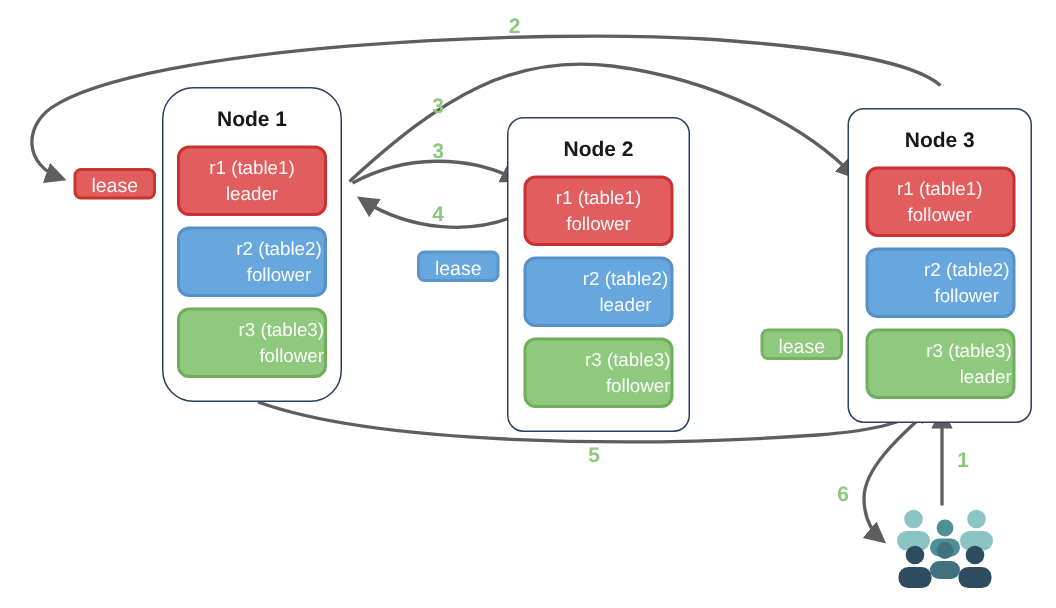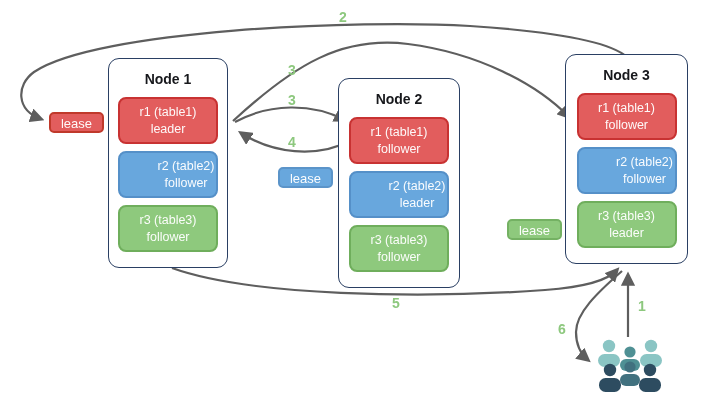--- a/index.html
+++ b/index.html
@@ -15,21 +15,21 @@
   }
   .node-title{font-size:14px;font-weight:bold;color:#17181c;margin-bottom:9px;line-height:18px;}
   .replica{
     width:100px;height:47px;border-radius:8px;box-sizing:border-box;border:2px solid;
     display:flex;flex-direction:column;align-items:center;justify-content:center;
     color:rgba(255,255,255,0.96);font-size:12.5px;line-height:17px;text-align:center;
     margin-bottom:7px;
   }
   .replica.red{background:#e25d5d;border-color:#c83232;}
   .replica.blue{background:#68a7dd;border-color:#5590c8;padding-left:36px;}
-  .replica.green{background:#8ec97d;border-color:#6fae5c;}
+  .replica.green{background:#8ec97d;border-color:#6fae5c;align-items:flex-end;}
 
   .lease{
     position:absolute;width:55px;height:21px;border-radius:5px;box-sizing:border-box;border:2px solid;
     display:flex;align-items:flex-end;justify-content:center;
     color:rgba(255,255,255,0.97);font-size:13px;z-index:2;
   }
   .lease.red{background:#e25d5d;border-color:#c0392b;}
   .lease.blue{background:#68a7dd;border-color:#5b94c9;}
   .lease.green{background:#8ec97d;border-color:#74b163;}
 
@@ -65,21 +65,21 @@
   <div class="lease red" style="left:49px;top:112px;">
     <span>lease</span>
   </div>
   <div class="lease blue" style="left:278px;top:167px;">
     <span>lease</span>
   </div>
   <div class="lease green" style="left:507px;top:219px;">
     <span>lease</span>
   </div>
 
-  <div class="node" style="left:108px;top:58px;">
+  <div class="node" style="left:108px;top:58px;border-radius:21px;">
     <div class="node-title">Node 1</div>
     <div class="replica red">
       <span>r1 (table1)</span>
       <span>leader</span>
     </div>
     <div class="replica blue">
       <span>r2 (table2)</span>
       <span>follower</span>
     </div>
     <div class="replica green">
@@ -97,21 +97,21 @@
     <div class="replica blue">
       <span>r2 (table2)</span>
       <span>leader</span>
     </div>
     <div class="replica green">
       <span>r3 (table3)</span>
       <span>follower</span>
     </div>
   </div>
 
-  <div class="node" style="left:565px;top:54px;width:123px;">
+  <div class="node" style="left:565px;top:72px;width:123px;">
     <div class="node-title">Node 3</div>
     <div class="replica red">
       <span>r1 (table1)</span>
       <span>follower</span>
     </div>
     <div class="replica blue">
       <span>r2 (table2)</span>
       <span>follower</span>
     </div>
     <div class="replica green">

